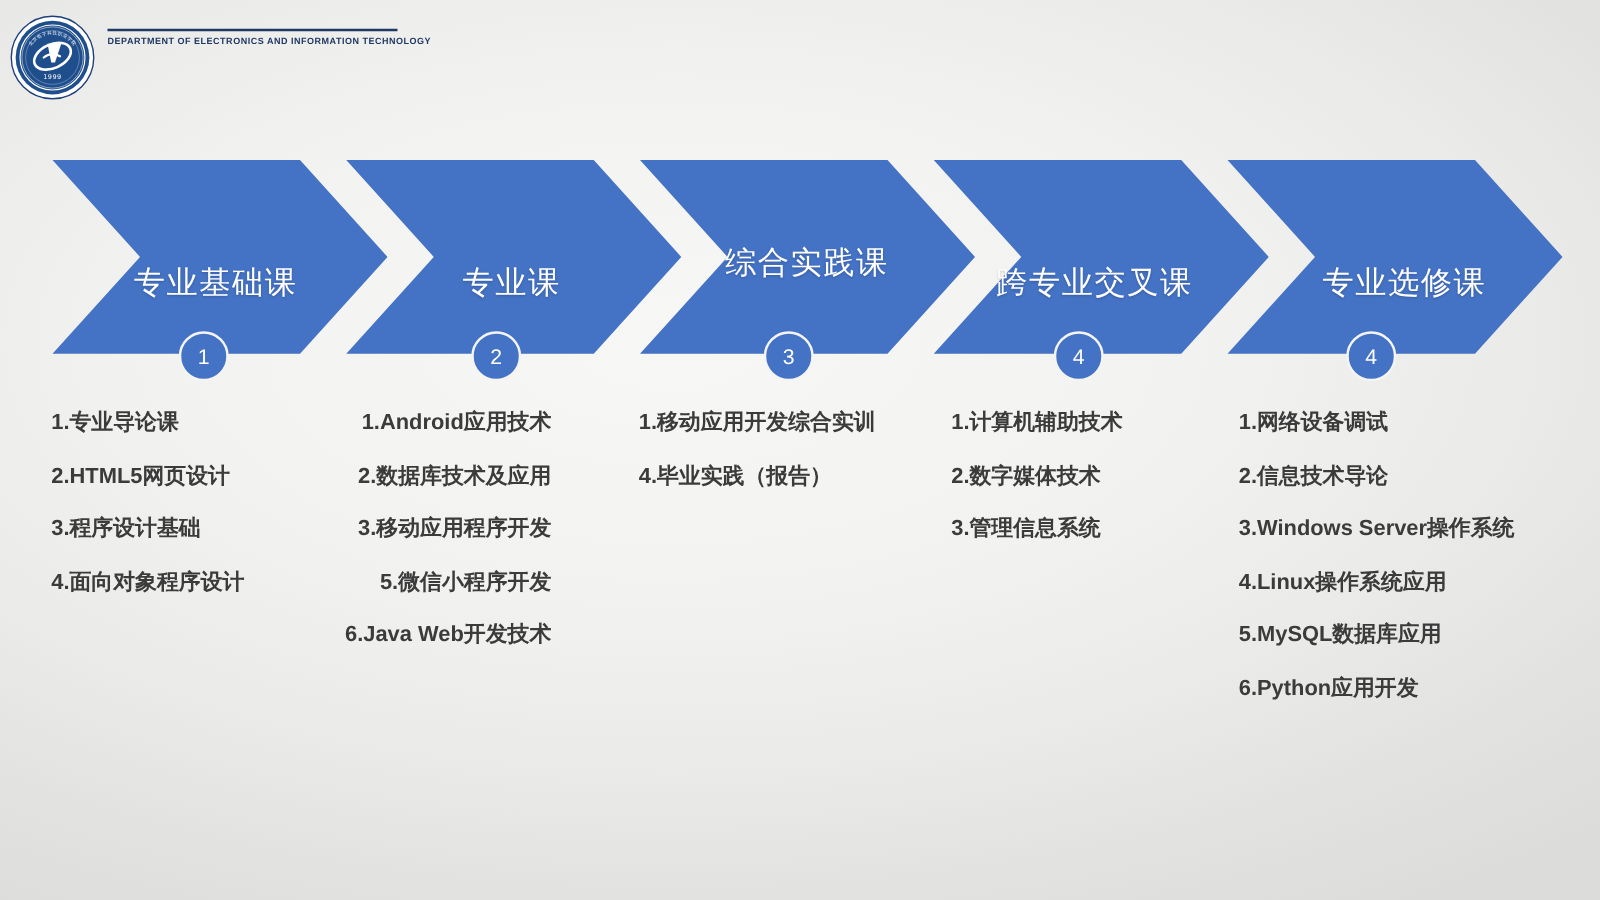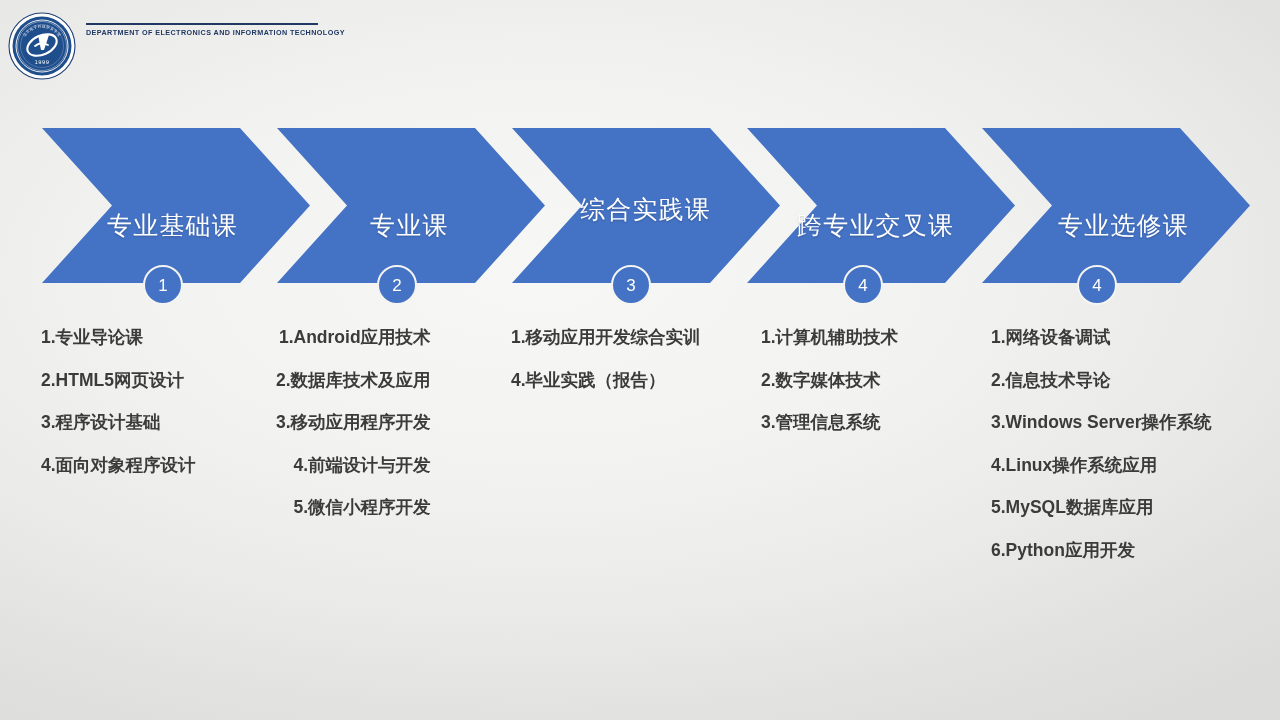--- a/index.html
+++ b/index.html
@@ -214,22 +214,22 @@
     <div class="col-item">1.专业导论课</div>
     <div class="col-item">2.HTML5网页设计</div>
     <div class="col-item">3.程序设计基础</div>
     <div class="col-item">4.面向对象程序设计</div>
   </div>
 
   <div class="col" style="left:276px;text-align:right;">
     <div class="col-item">1.Android应用技术</div>
     <div class="col-item">2.数据库技术及应用</div>
     <div class="col-item">3.移动应用程序开发</div>
-    <div class="col-item">4.前端设计与开发</div>
     <div class="col-item">5.微信小程序开发</div>
+    <div class="col-item">6.Java Web开发技术</div>
   </div>
 
   <div class="col" style="left:511px;">
     <div class="col-item">1.移动应用开发综合实训</div>
     <div class="col-item">4.毕业实践（报告）</div>
   </div>
 
   <div class="col" style="left:761px;">
     <div class="col-item">1.计算机辅助技术</div>
     <div class="col-item">2.数字媒体技术</div>

